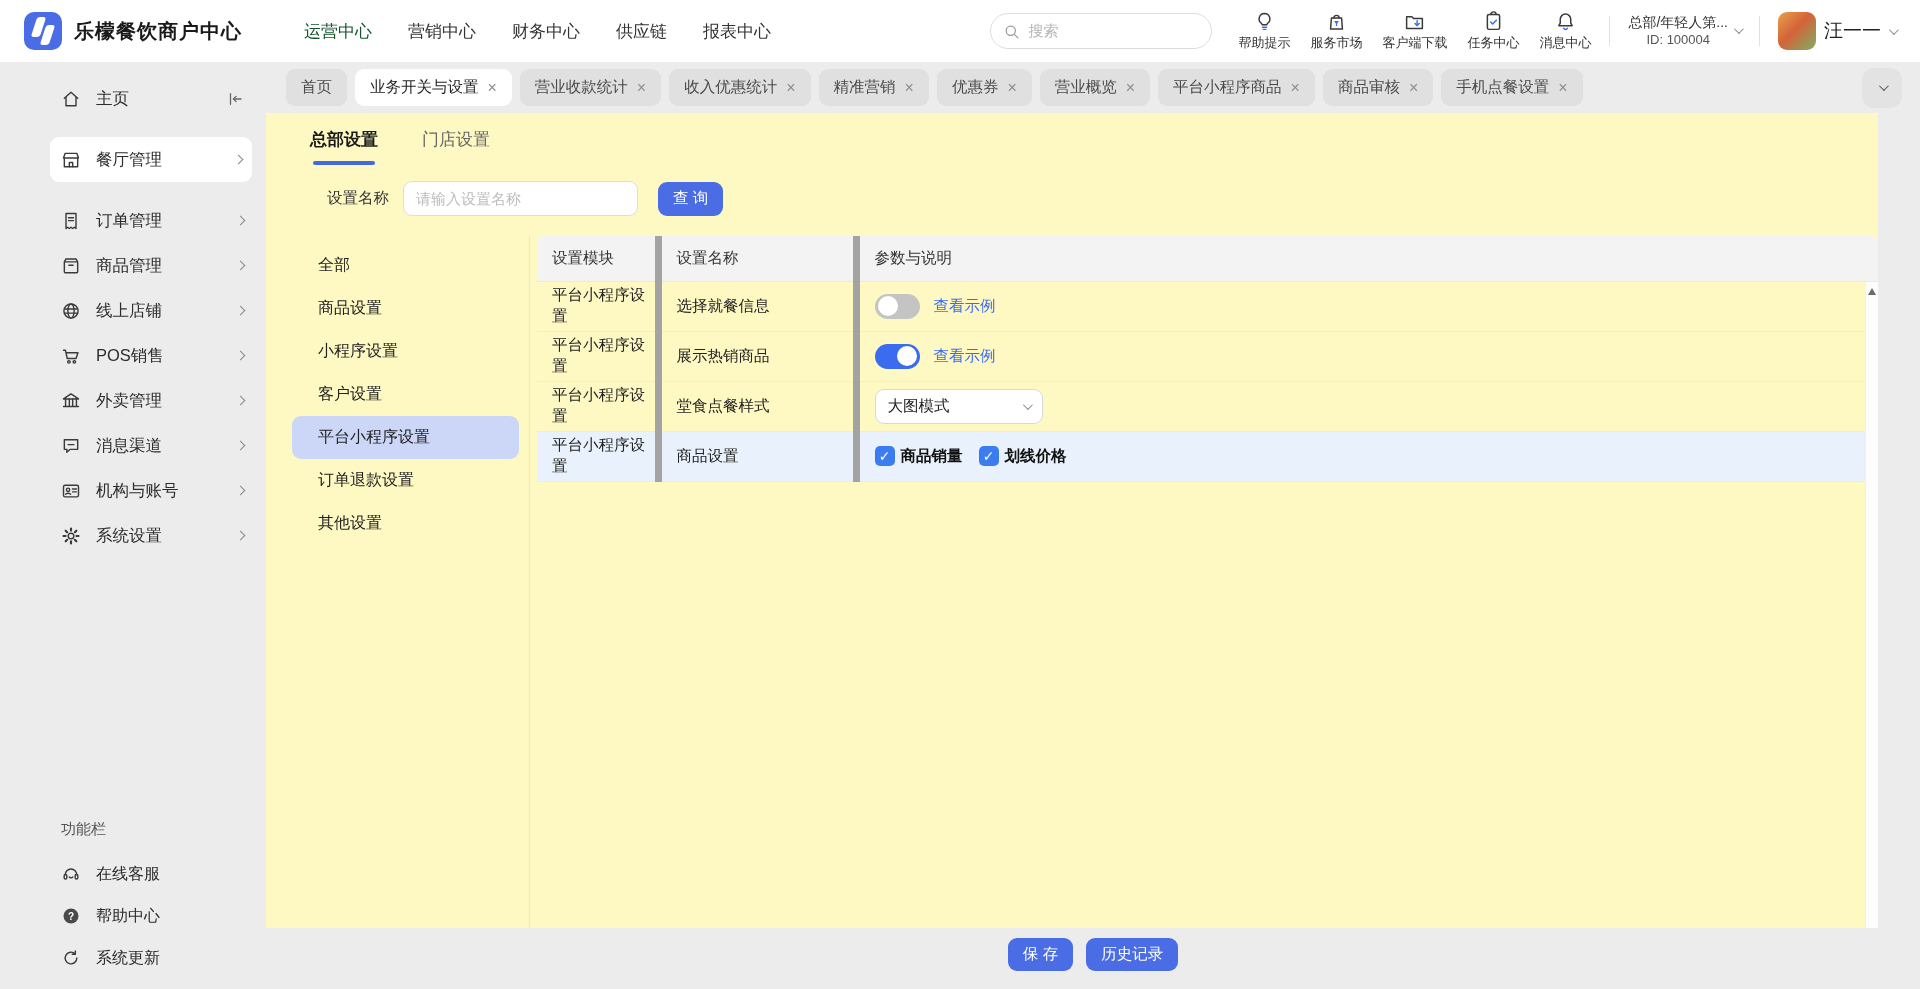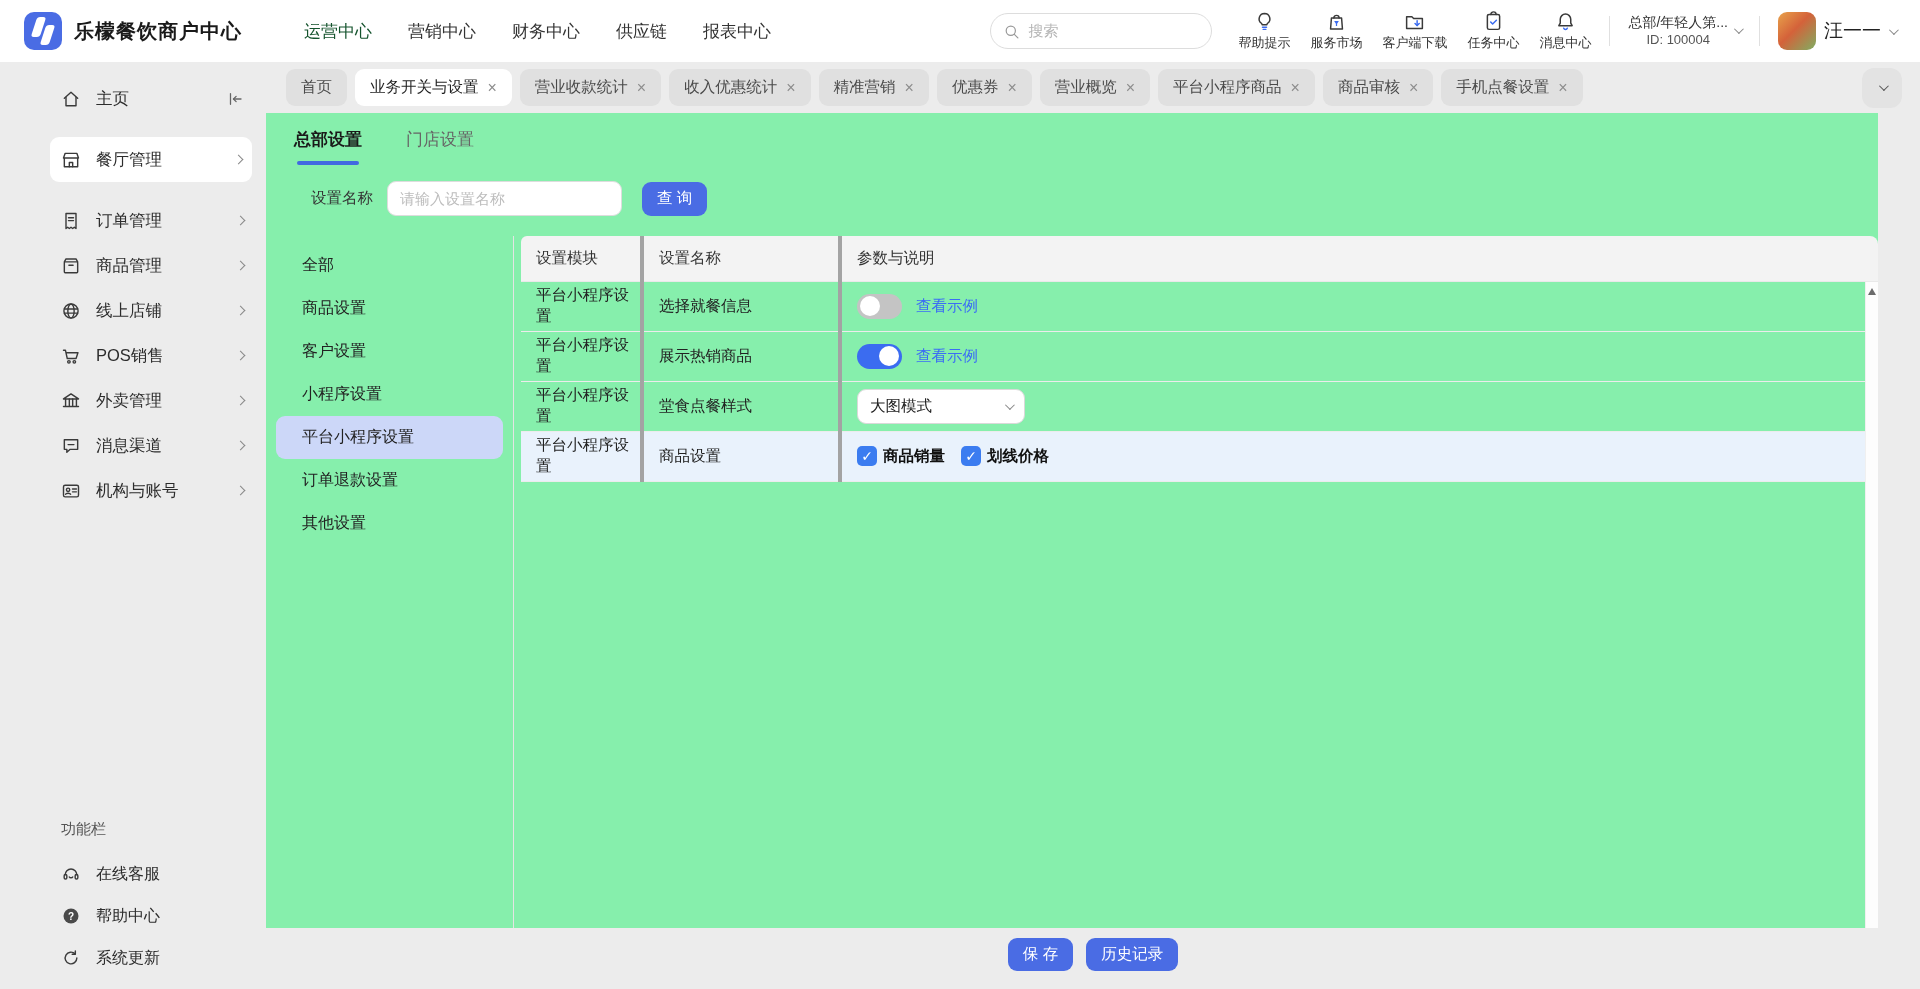--- a/index.html
+++ b/index.html
@@ -54,21 +54,21 @@
   .main { flex:1; display:flex; flex-direction:column; min-width:0; background:#ececec; }
 
   
   .tabstrip { height:51px; display:flex; align-items:center; padding:0 18px 0 20px; gap:8px; flex:0 0 auto; }
   .tab { height:37px; background:#e0e0e0; border-radius:9px; display:flex; align-items:center; padding:0 15px; gap:9px; font-size:15.5px; color:#4a4a4a; cursor:pointer; white-space:nowrap; }
   .tab.active { background:#fff; color:#1f1f1f; }
   .tab .x { font-size:16px; color:#8d8d8d; line-height:1; cursor:pointer; }
   .tab-more { margin-left:auto; width:40px; height:40px; border-radius:12px; background:#e3e3e3; display:flex; align-items:center; justify-content:center; cursor:pointer; }
 
   
-  .card { background:#86efac; flex:1; margin-right:42px; display:flex; flex-direction:column; min-height:0; }
+  .card { background:#fef9c3; flex:1; margin-right:42px; display:flex; flex-direction:column; min-height:0;padding-left:16px; }
   .subtabs { display:flex; gap:44px; padding:0 28px; height:52px; align-items:center; flex:0 0 auto; }
   .subtab { font-size:17px; color:#666; cursor:pointer; position:relative; height:100%; display:flex; align-items:center; }
   .subtab.active { color:#1a1a1a; font-weight:bold; }
   .subtab.active::after { content:""; position:absolute; left:50%; transform:translateX(-50%); bottom:0; width:62px; height:4px; border-radius:3px; background:#4169e1; }
 
   .filter-row { display:flex; align-items:center; padding:16px 0 14px 45px; gap:14px; flex:0 0 auto; }
   .filter-label { font-size:15.5px; color:#333; }
   .filter-input { width:235px; height:35px; border:1px solid #ddd; border-radius:9px; padding:0 12px; font-size:15px; color:#333; outline:none; font-family:inherit; }
   .filter-input::placeholder { color:#bdbdbd; }
   .btn { background:#4a6ce4; color:#fff; border:none; border-radius:9px; height:34px; padding:0 15px; font-size:15.5px; cursor:pointer; font-family:inherit; }
@@ -77,21 +77,21 @@
   .inner-menu { width:248px; flex:0 0 auto; border-right:1px solid #e4e4e4; padding-top:8px; }
   .menu-item { height:43px; display:flex; align-items:center; padding-left:26px; font-size:16px; color:#222; cursor:pointer; margin:0 10px; border-radius:9px; }
   .menu-item.active { background:#ccd7f8; }
 
   .table-wrap { flex:1; margin-left:7px; position:relative; min-width:0; }
   table.settings { width:100%; border-collapse:collapse; table-layout:fixed; }
   .settings th { background:#f3f3f3; height:45px; text-align:left; font-weight:normal; font-size:15.5px; color:#333; padding-left:15px; border-bottom:1px solid #e9e9e9; }
   .settings th:first-child { border-top-left-radius:6px; }
   .settings th:last-child { border-top-right-radius:8px; }
   .settings td { height:50px; border-bottom:1px solid #ececec; font-size:15.5px; color:#222; padding-left:15px; }
-  .settings td:not(:last-child), .settings th:not(:last-child) { border-right:4px solid #a3a3a3; }
+  .settings td:not(:last-child), .settings th:not(:last-child) { border-right:7px solid #a3a3a3; }
   .settings tr.hl td { background:#e9f2fc; }
   .cellflex { display:flex; align-items:center; gap:14px; }
 
   .toggle { width:45px; height:25px; border-radius:13px; position:relative; cursor:pointer; flex:0 0 auto; }
   .toggle.off { background:#c4c4c4; }
   .toggle.on { background:#3b6cf0; }
   .toggle .knob { position:absolute; top:2.5px; width:20px; height:20px; border-radius:50%; background:#fff; }
   .toggle.off .knob { left:3px; }
   .toggle.on .knob { right:3px; }
   .link { color:#3b6cf5; font-size:15.5px; cursor:pointer; }
@@ -280,20 +280,28 @@
       <div class="side-item">
         <svg class="icn" width="20" height="20" viewBox="0 0 24 24">
             <rect x="3" y="5" width="18" height="14" rx="2"></rect>
             <circle cx="8.5" cy="10.5" r="2"></circle>
             <path d="M5.5 16c.6-1.7 5.4-1.7 6 0"></path>
             <path d="M13.8 9.5h4.7M13.8 13h4.7"></path>
           </svg>
         <span class="lbl">机构与账号</span>
         <span class="chev r"></span>
       </div>
+      <div class="side-item">
+        <svg class="icn" width="20" height="20" viewBox="0 0 24 24">
+            <circle cx="12" cy="12" r="3.4"></circle>
+            <path stroke-width="2.6" d="M12 3v2.5M12 18.5V21M3 12h2.5M18.5 12H21M5.6 5.6l1.8 1.8M16.6 16.6l1.8 1.8M18.4 5.6l-1.8 1.8M7.4 16.6l-1.8 1.8"></path>
+          </svg>
+        <span class="lbl">系统设置</span>
+        <span class="chev r"></span>
+      </div>
 
       <div class="side-spacer"></div>
 
       <div class="side-foot-label">功能栏</div>
       <div class="side-foot-item">
         <svg class="icn" width="20" height="20" viewBox="0 0 24 24">
             <path d="M5 13a7 7 0 0 1 14 0"></path>
             <rect x="3.8" y="12.5" width="3.2" height="5.5" rx="1.5"></rect>
             <rect x="17" y="12.5" width="3.2" height="5.5" rx="1.5"></rect>
             <path d="M10 15.5c.5 1.2 3.5 1.2 4 0"></path>
@@ -372,22 +380,22 @@
         <div class="filter-row">
           <span class="filter-label">设置名称</span>
           <input class="filter-input" placeholder="请输入设置名称" style="">
           <button class="btn" style="margin-left:6px">查 询</button>
         </div>
 
         <div class="panel-row">
           <div class="inner-menu">
             <div class="menu-item">全部</div>
             <div class="menu-item">商品设置</div>
+            <div class="menu-item">小程序设置</div>
             <div class="menu-item">客户设置</div>
-            <div class="menu-item">小程序设置</div>
             <div class="menu-item active">平台小程序设置</div>
             <div class="menu-item">订单退款设置</div>
             <div class="menu-item">其他设置</div>
           </div>
 
           <div class="table-wrap">
             <table class="settings">
               <colgroup>
                   <col style="width:121px">
                   <col style="width:198px">

